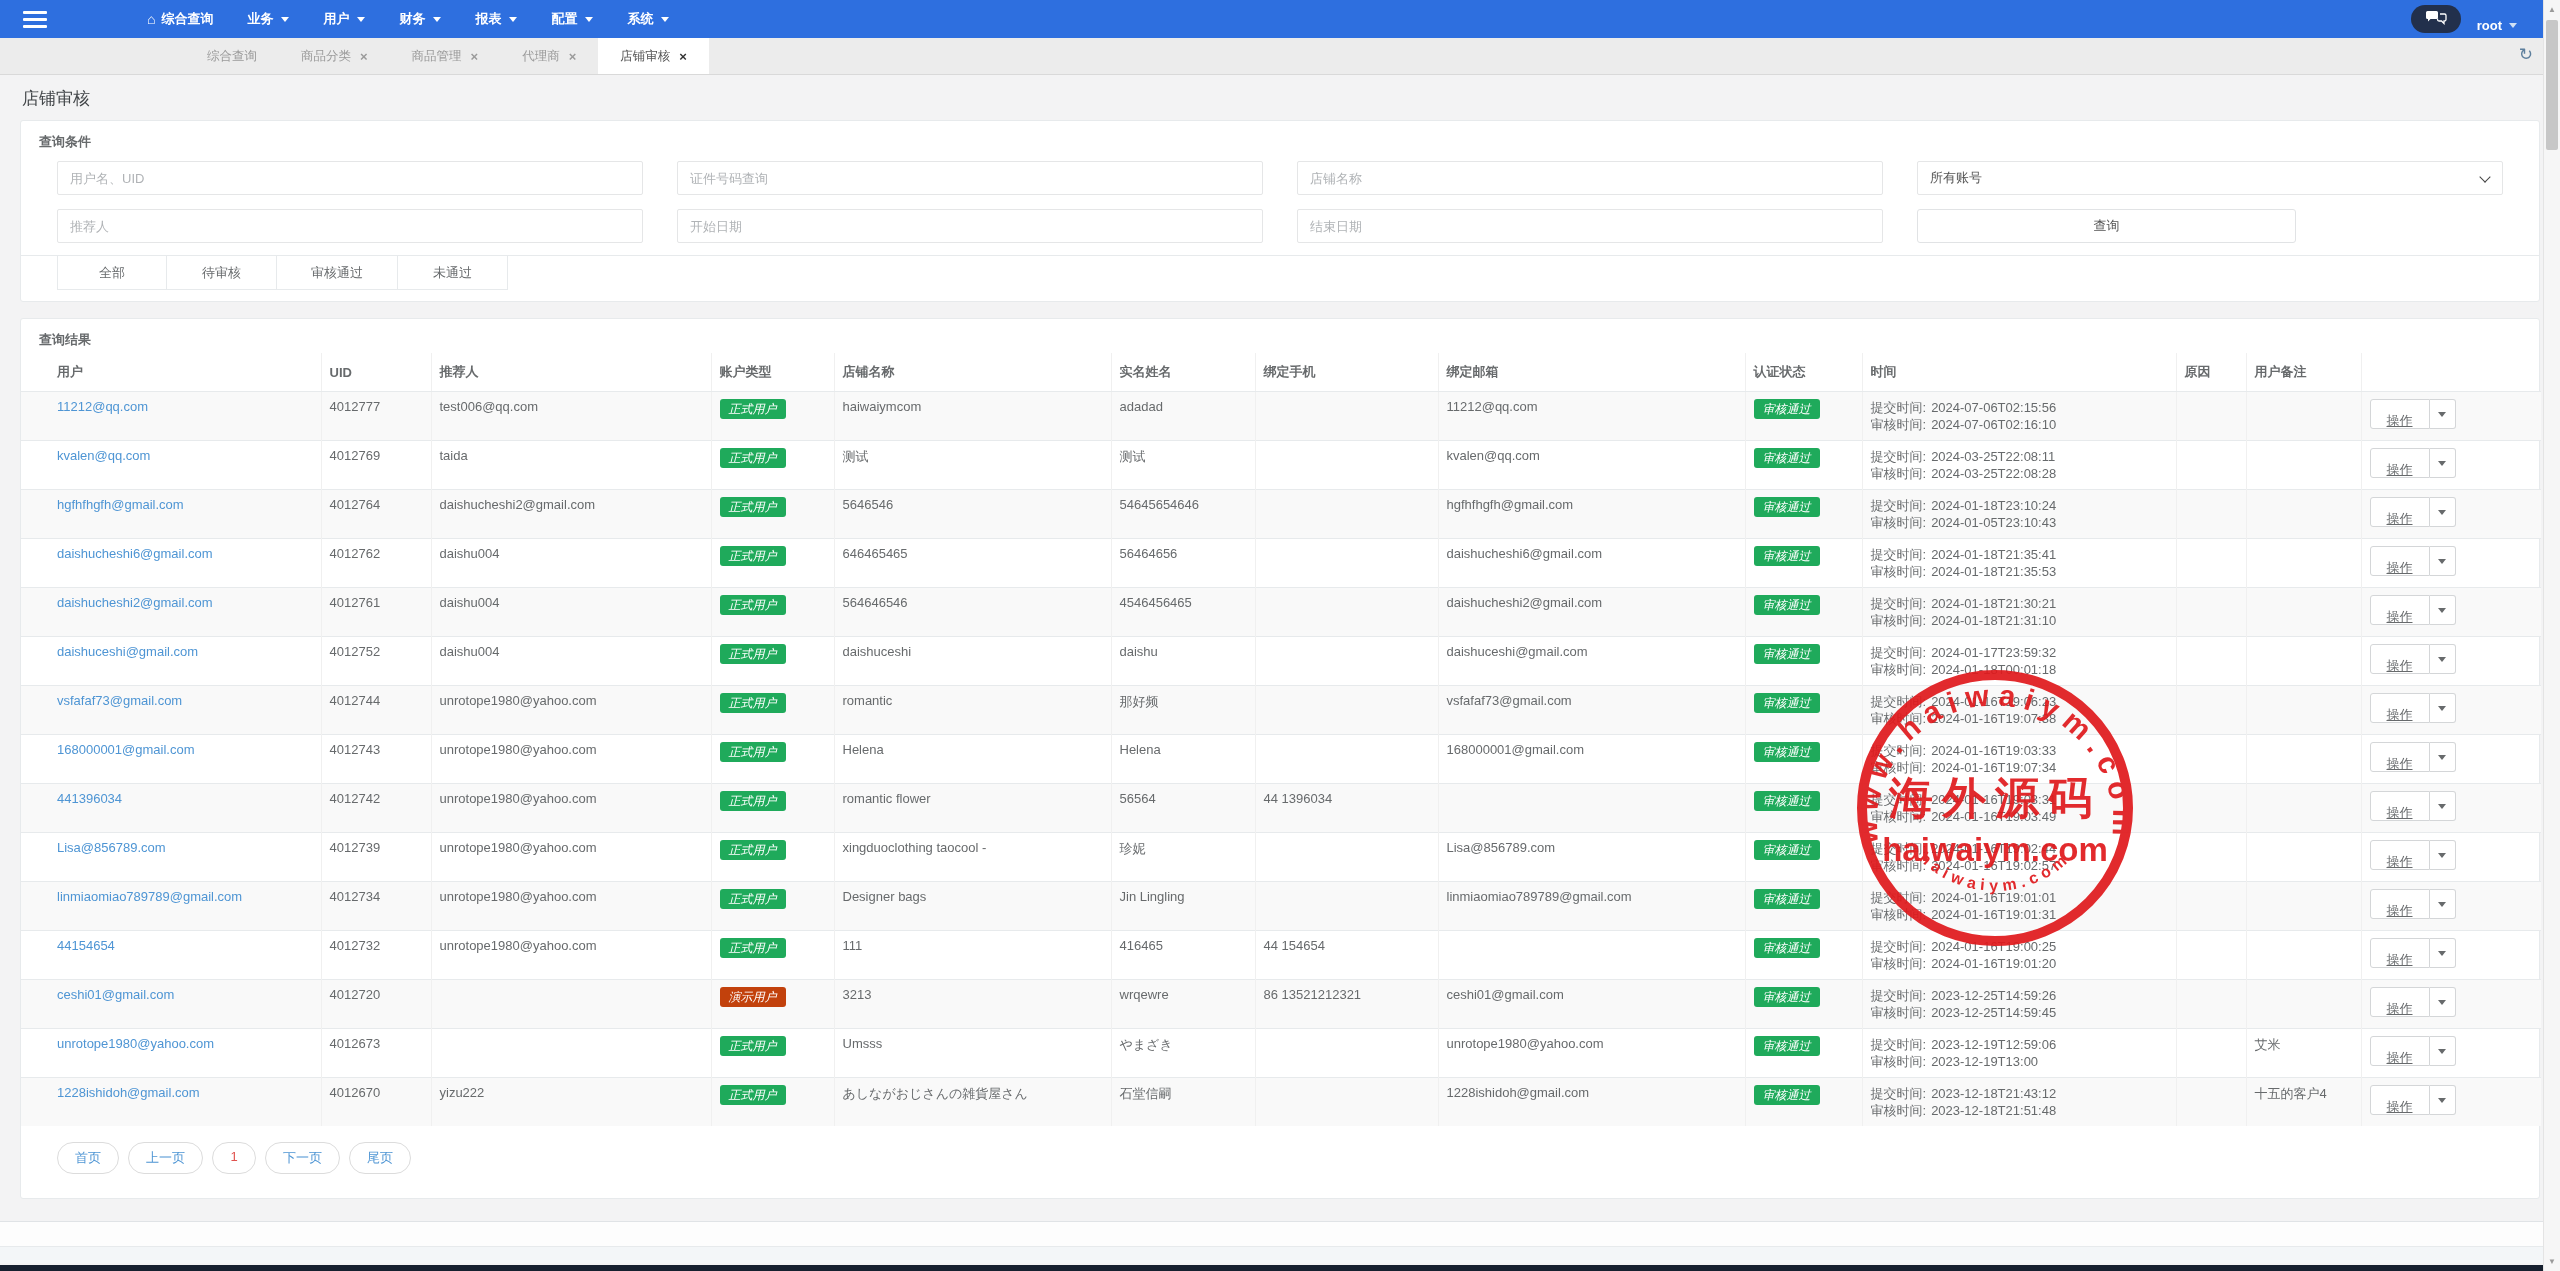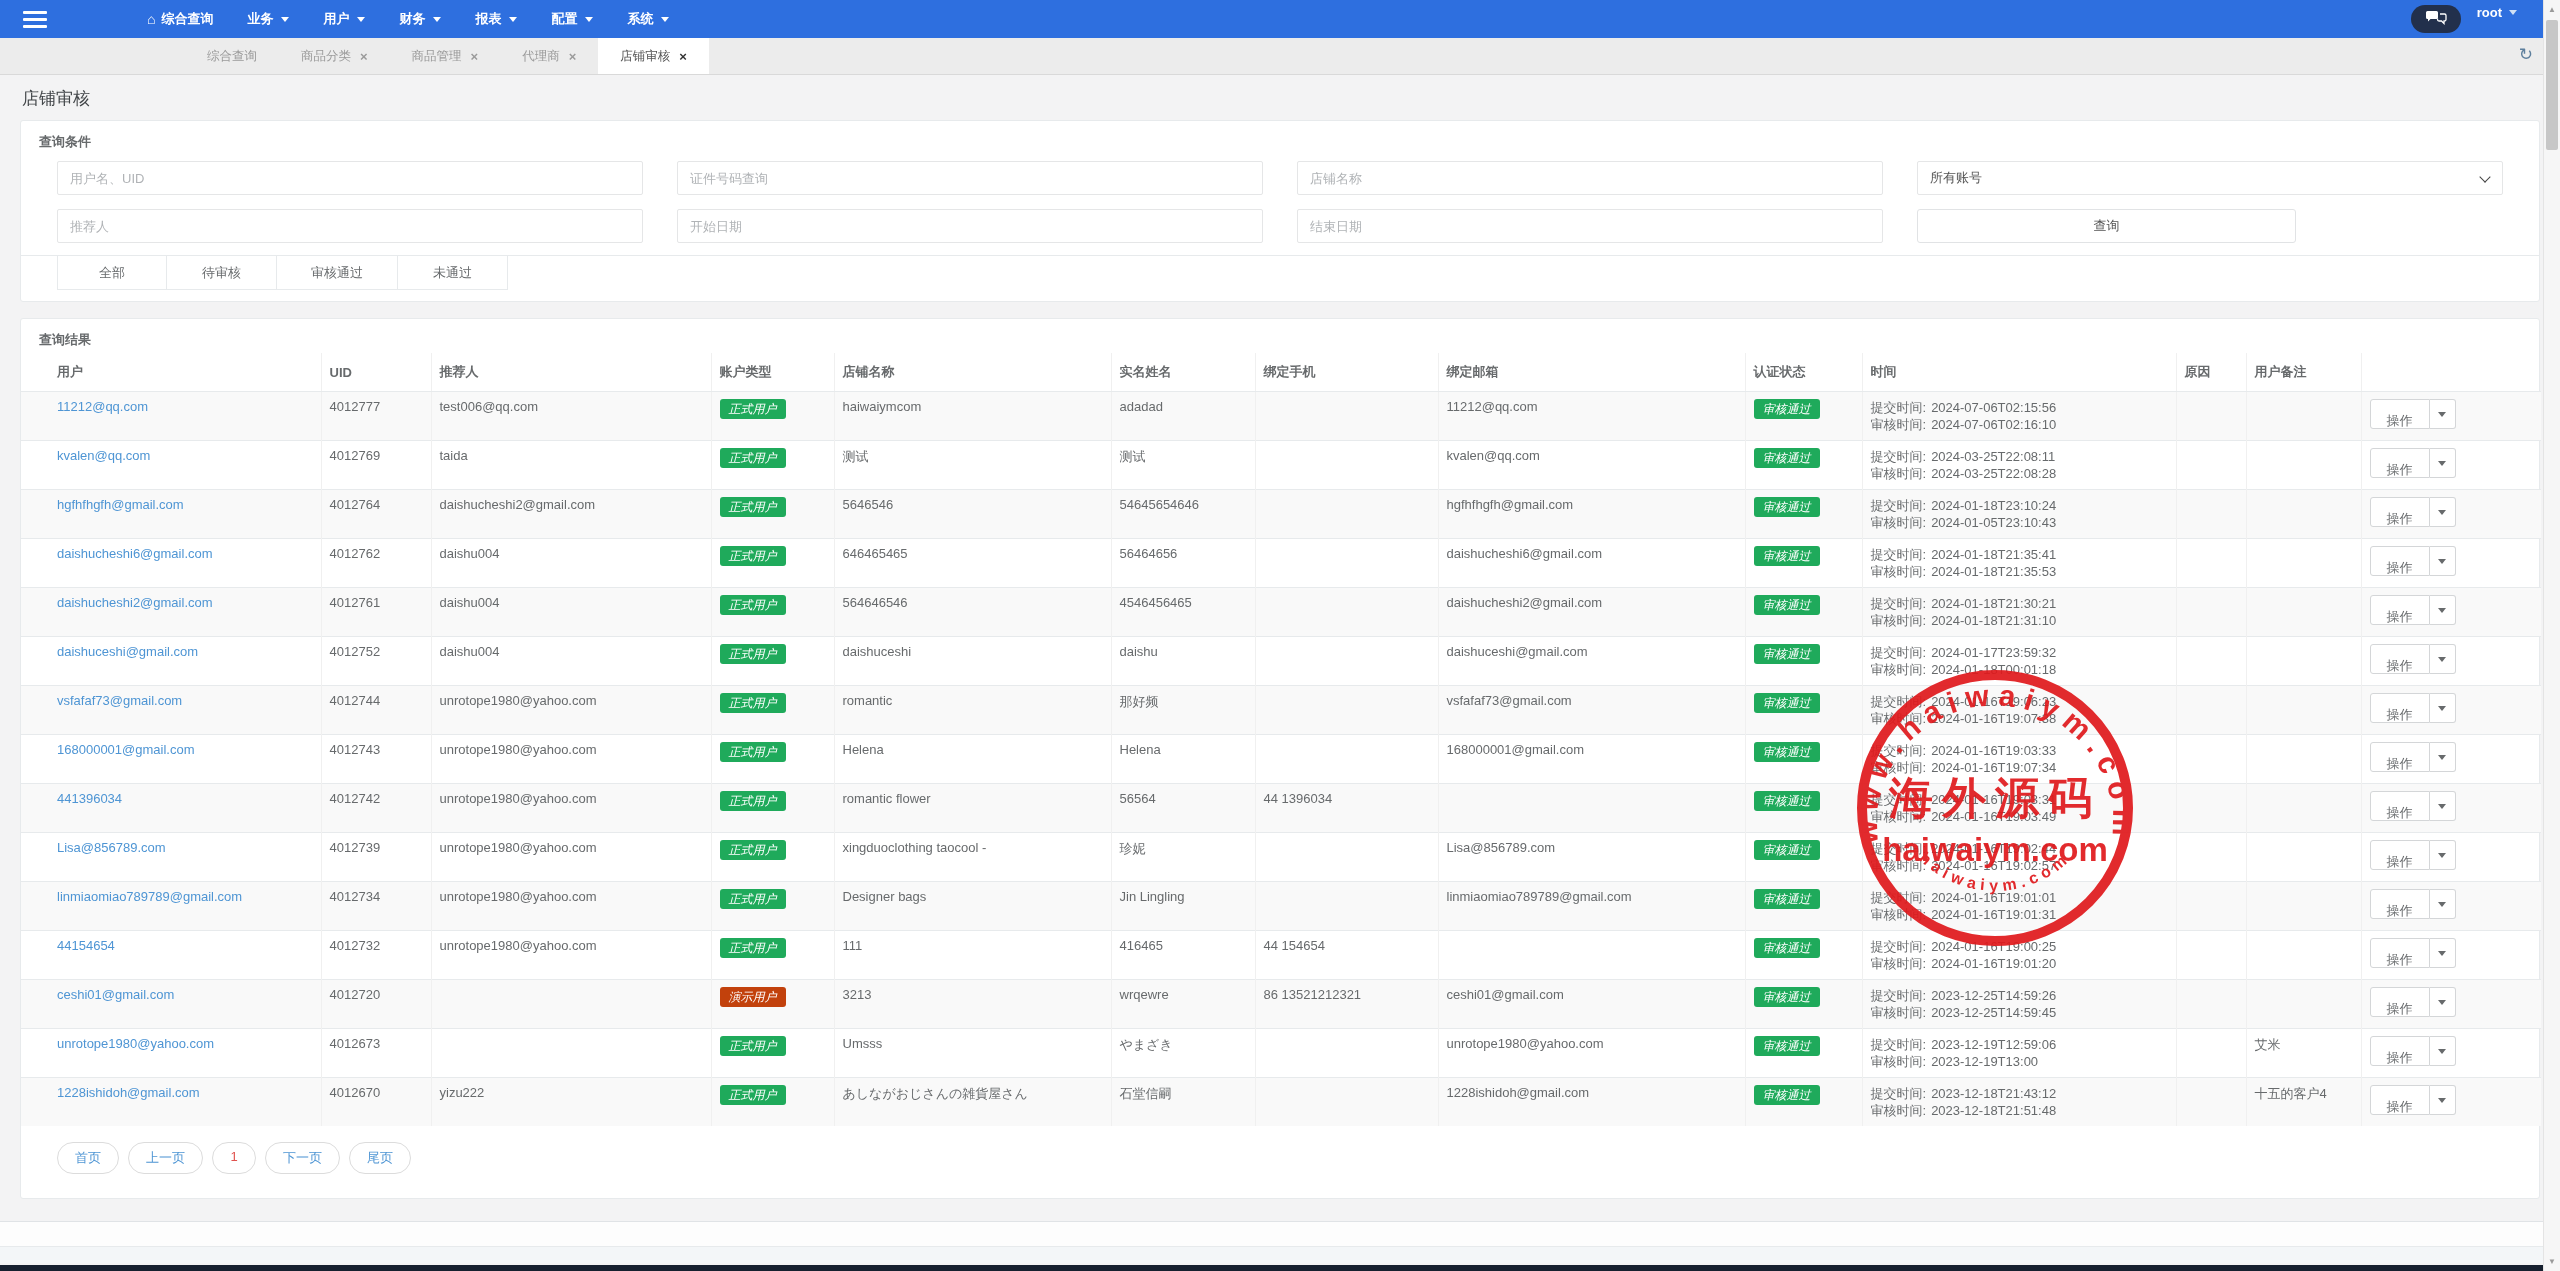--- a/index.html
+++ b/index.html
@@ -9,21 +9,21 @@
     background: #f3f3f4; color: #676a6c; position: relative; font-size: 13px;
   }
   
   .navbar { width: 2543px; height: 38px; background: #2e6fdf; display: flex; align-items: center; }
   .hamburger { width: 70px; height: 38px; display: flex; flex-direction: column; justify-content: center; align-items: center; gap: 4px; cursor: pointer; }
   .hamburger i { display: block; width: 24px; height: 3px; background: #fff; border-radius: 1px; }
   .nav-items { display: flex; align-items: center; margin-left: 60px; height: 100%; }
   .nav-item { color: #fff; font-weight: bold; font-size: 13px; padding: 0 17px; height: 100%; display: flex; align-items: center; gap: 6px; cursor: pointer; }
   .nav-item .caret { width: 0; height: 0; border-left: 4px solid transparent; border-right: 4px solid transparent; border-top: 5px solid #fff; margin-left: 2px; }
   .nav-item .home-glyph { font-size: 14px; line-height: 1; }
-  .nav-right { margin-left: auto; display: flex; align-items: flex-start; gap: 16px; padding-right: 26px; }
+  .nav-right { margin-left: auto; display: flex; align-items: flex-end; gap: 16px; padding-right: 26px; }
   .chat-pill { width: 50px; height: 28px; background: #22304c; border-radius: 15px; display: flex; align-items: center; justify-content: center; cursor: pointer; }
   .user-menu { color: #fff; font-weight: bold; font-size: 13px; display: flex; align-items: center; gap: 7px; cursor: pointer; }
   .user-menu .caret { width: 0; height: 0; border-left: 4px solid transparent; border-right: 4px solid transparent; border-top: 5px solid #cfe0f5; }
   
   .tabbar { width: 2543px; height: 37px; background: #ececec; border-bottom: 1px solid #d9d9d9; display: flex; align-items: stretch; padding-left: 185px; position: relative; }
   .tab { display: flex; align-items: center; gap: 9px; padding: 0 22px; font-size: 12.5px; color: #9a9a9a; cursor: pointer; }
   .tab.active { background: #fff; color: #555; }
   .tab .close-x { font-size: 13px; color: #9a9a9a; font-weight: bold; }
   .tab.active .close-x { color: #333; }
   .refresh-btn { position: absolute; right: 10px; top: 8px; font-size: 17px; color: #5d7f9d; cursor: pointer; line-height: 1; }
@@ -51,21 +51,21 @@
   table.grid tbody tr:nth-child(odd) { background: #f9f9f9; }
   table.grid tbody tr td { height: 48px; }
   a.cell-link { color: #4e95d4; text-decoration: none; cursor: pointer; }
   .badge { display: inline-block; padding: 4px 9px; border-radius: 3px; color: #fff; font-size: 12px; line-height: 1; white-space: nowrap; font-style: italic; }
   .b-green { background: #1faa5b; }
   .b-orange { background: #c2410c; }
   .time-line { line-height: 17px; white-space: nowrap; }
   .time-line .t-label { margin-right: 5px; }
   .btn-group { display: inline-flex; }
   .op-btn { height: 30px; background: #fff; border: 1px solid #d4d6d8; color: #676a6c; font-size: 13px; font-family: inherit; cursor: pointer; }
-  .op-main { padding: 12px 16px; border-radius: 3px 0 0 3px; }
+  .op-main { padding: 12px 16px; border-radius: 3px 0 0 3px; text-decoration: underline; }
   .op-caret { width: 26px; border-left: none; border-radius: 0 3px 3px 0; display: flex; align-items: center; justify-content: center; }
   .op-caret i { width: 0; height: 0; border-left: 4px solid transparent; border-right: 4px solid transparent; border-top: 5px solid #676a6c; }
   
   .pagination { display: flex; gap: 9px; padding: 16px 36px 24px; }
   .page-pill { min-width: 44px; padding: 6px 17px; border: 1px solid #dcdcdc; border-radius: 16px; background: #fff; color: #4e95d4; font-size: 13px; text-align: center; cursor: pointer; }
   .page-pill.current { color: #e0524e; }
   
   .footer-divider { border-top: 1px solid #e0e3e6; margin-top: 22px; }
   .footer-light { height: 24px; background: #fdfdfd; }
   .footer-slate { height: 17px; background: #f3f6f8; border-top: 1px solid #e7eaec; }

